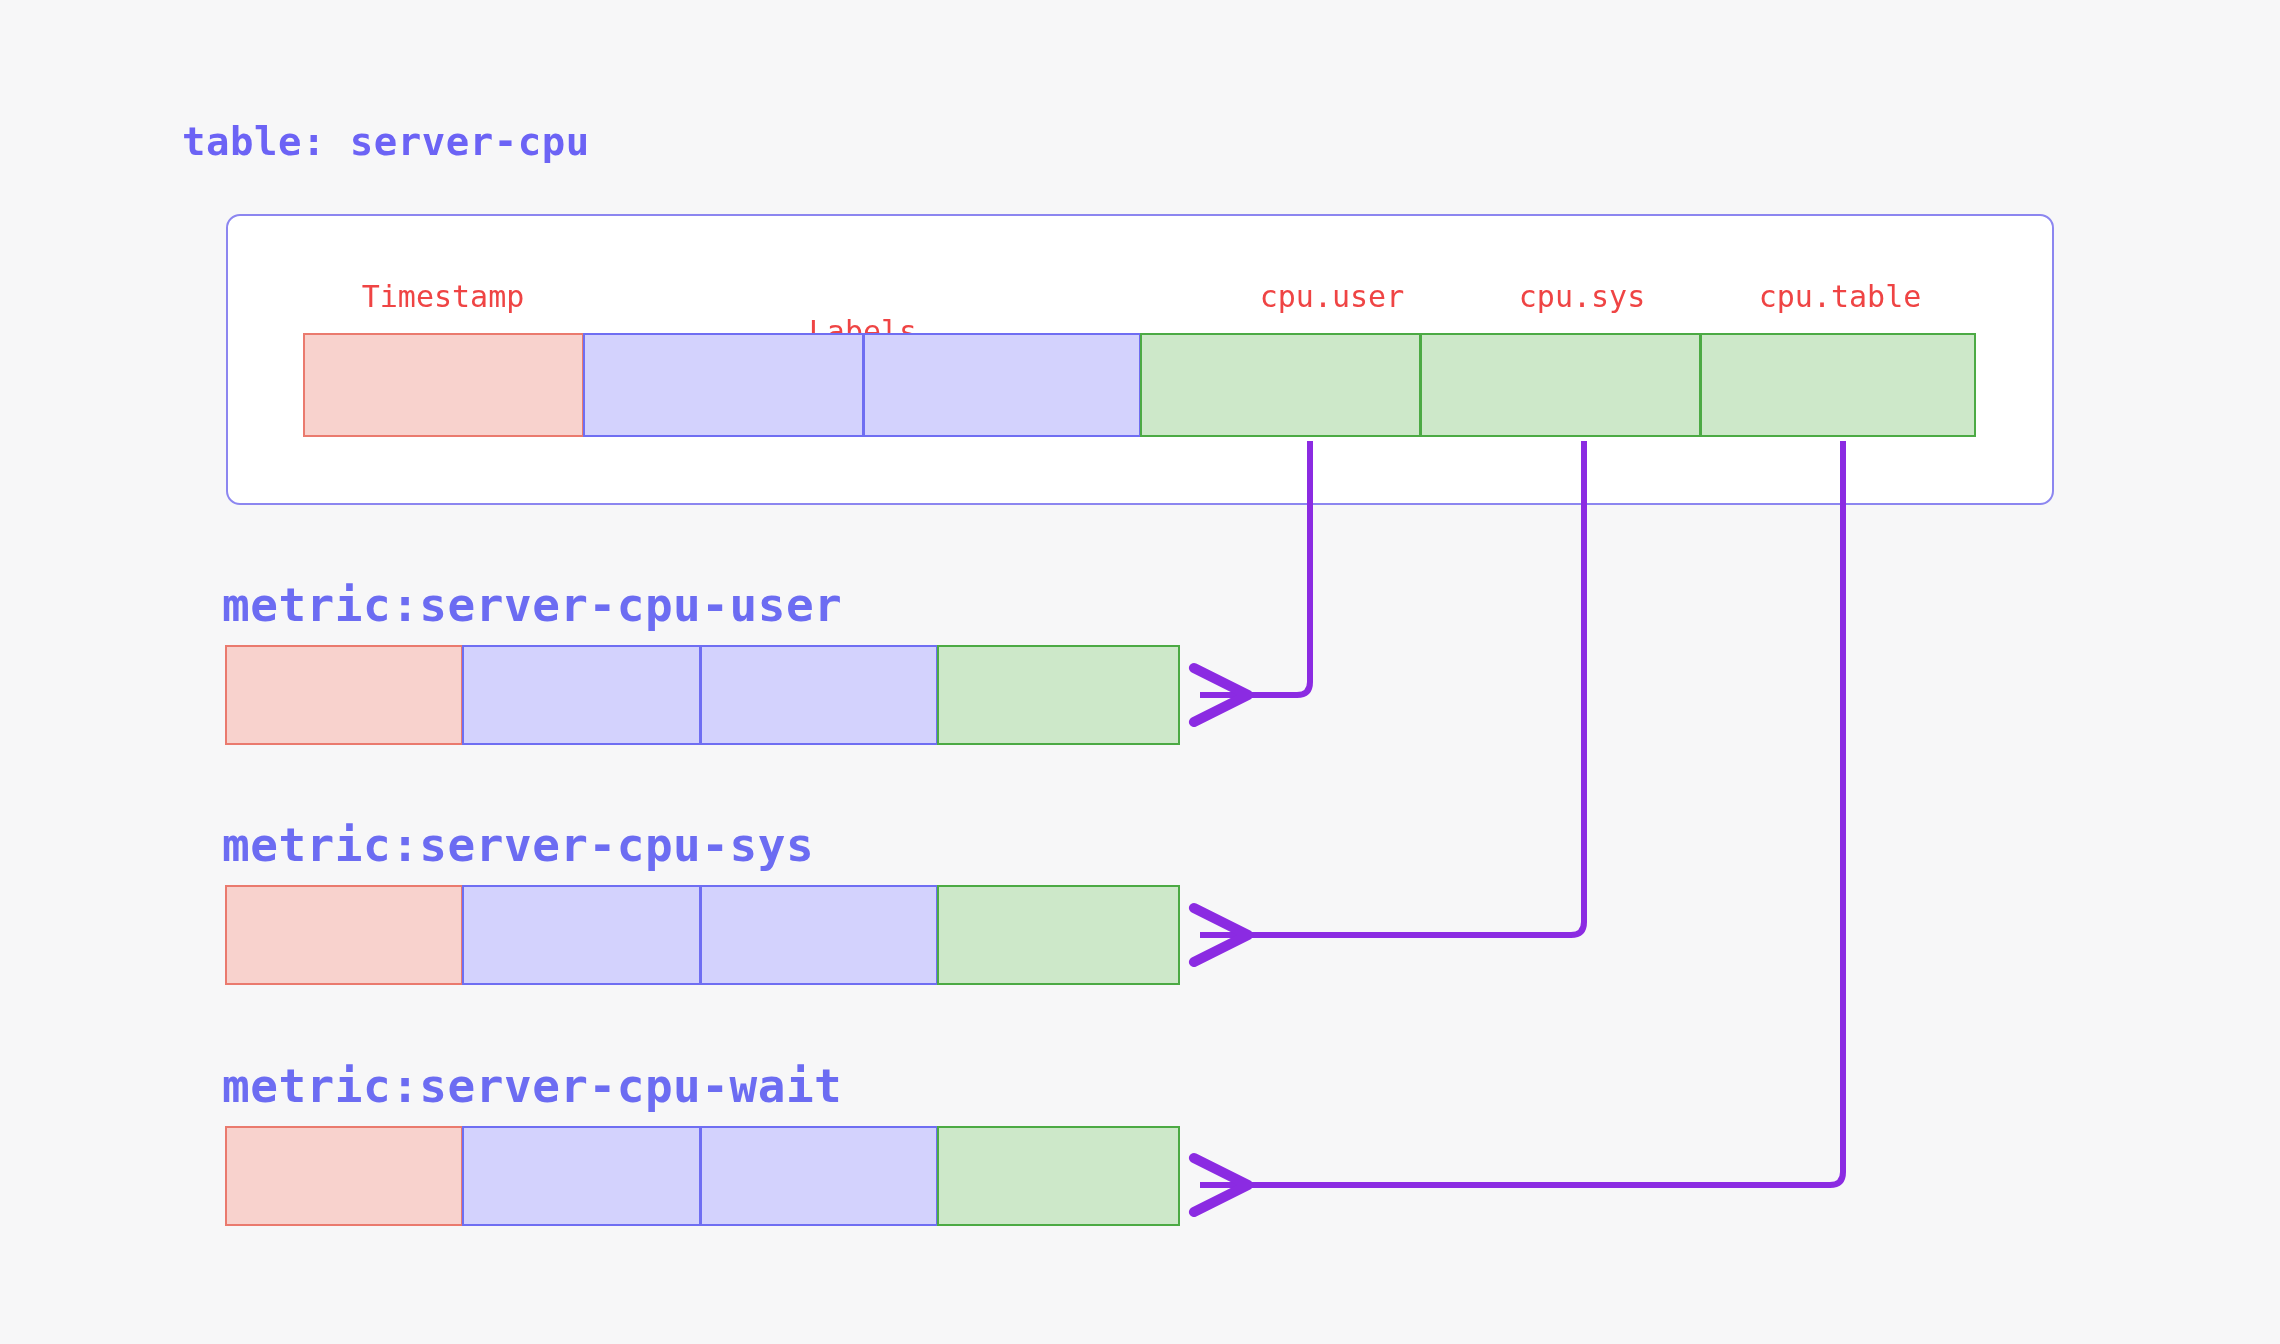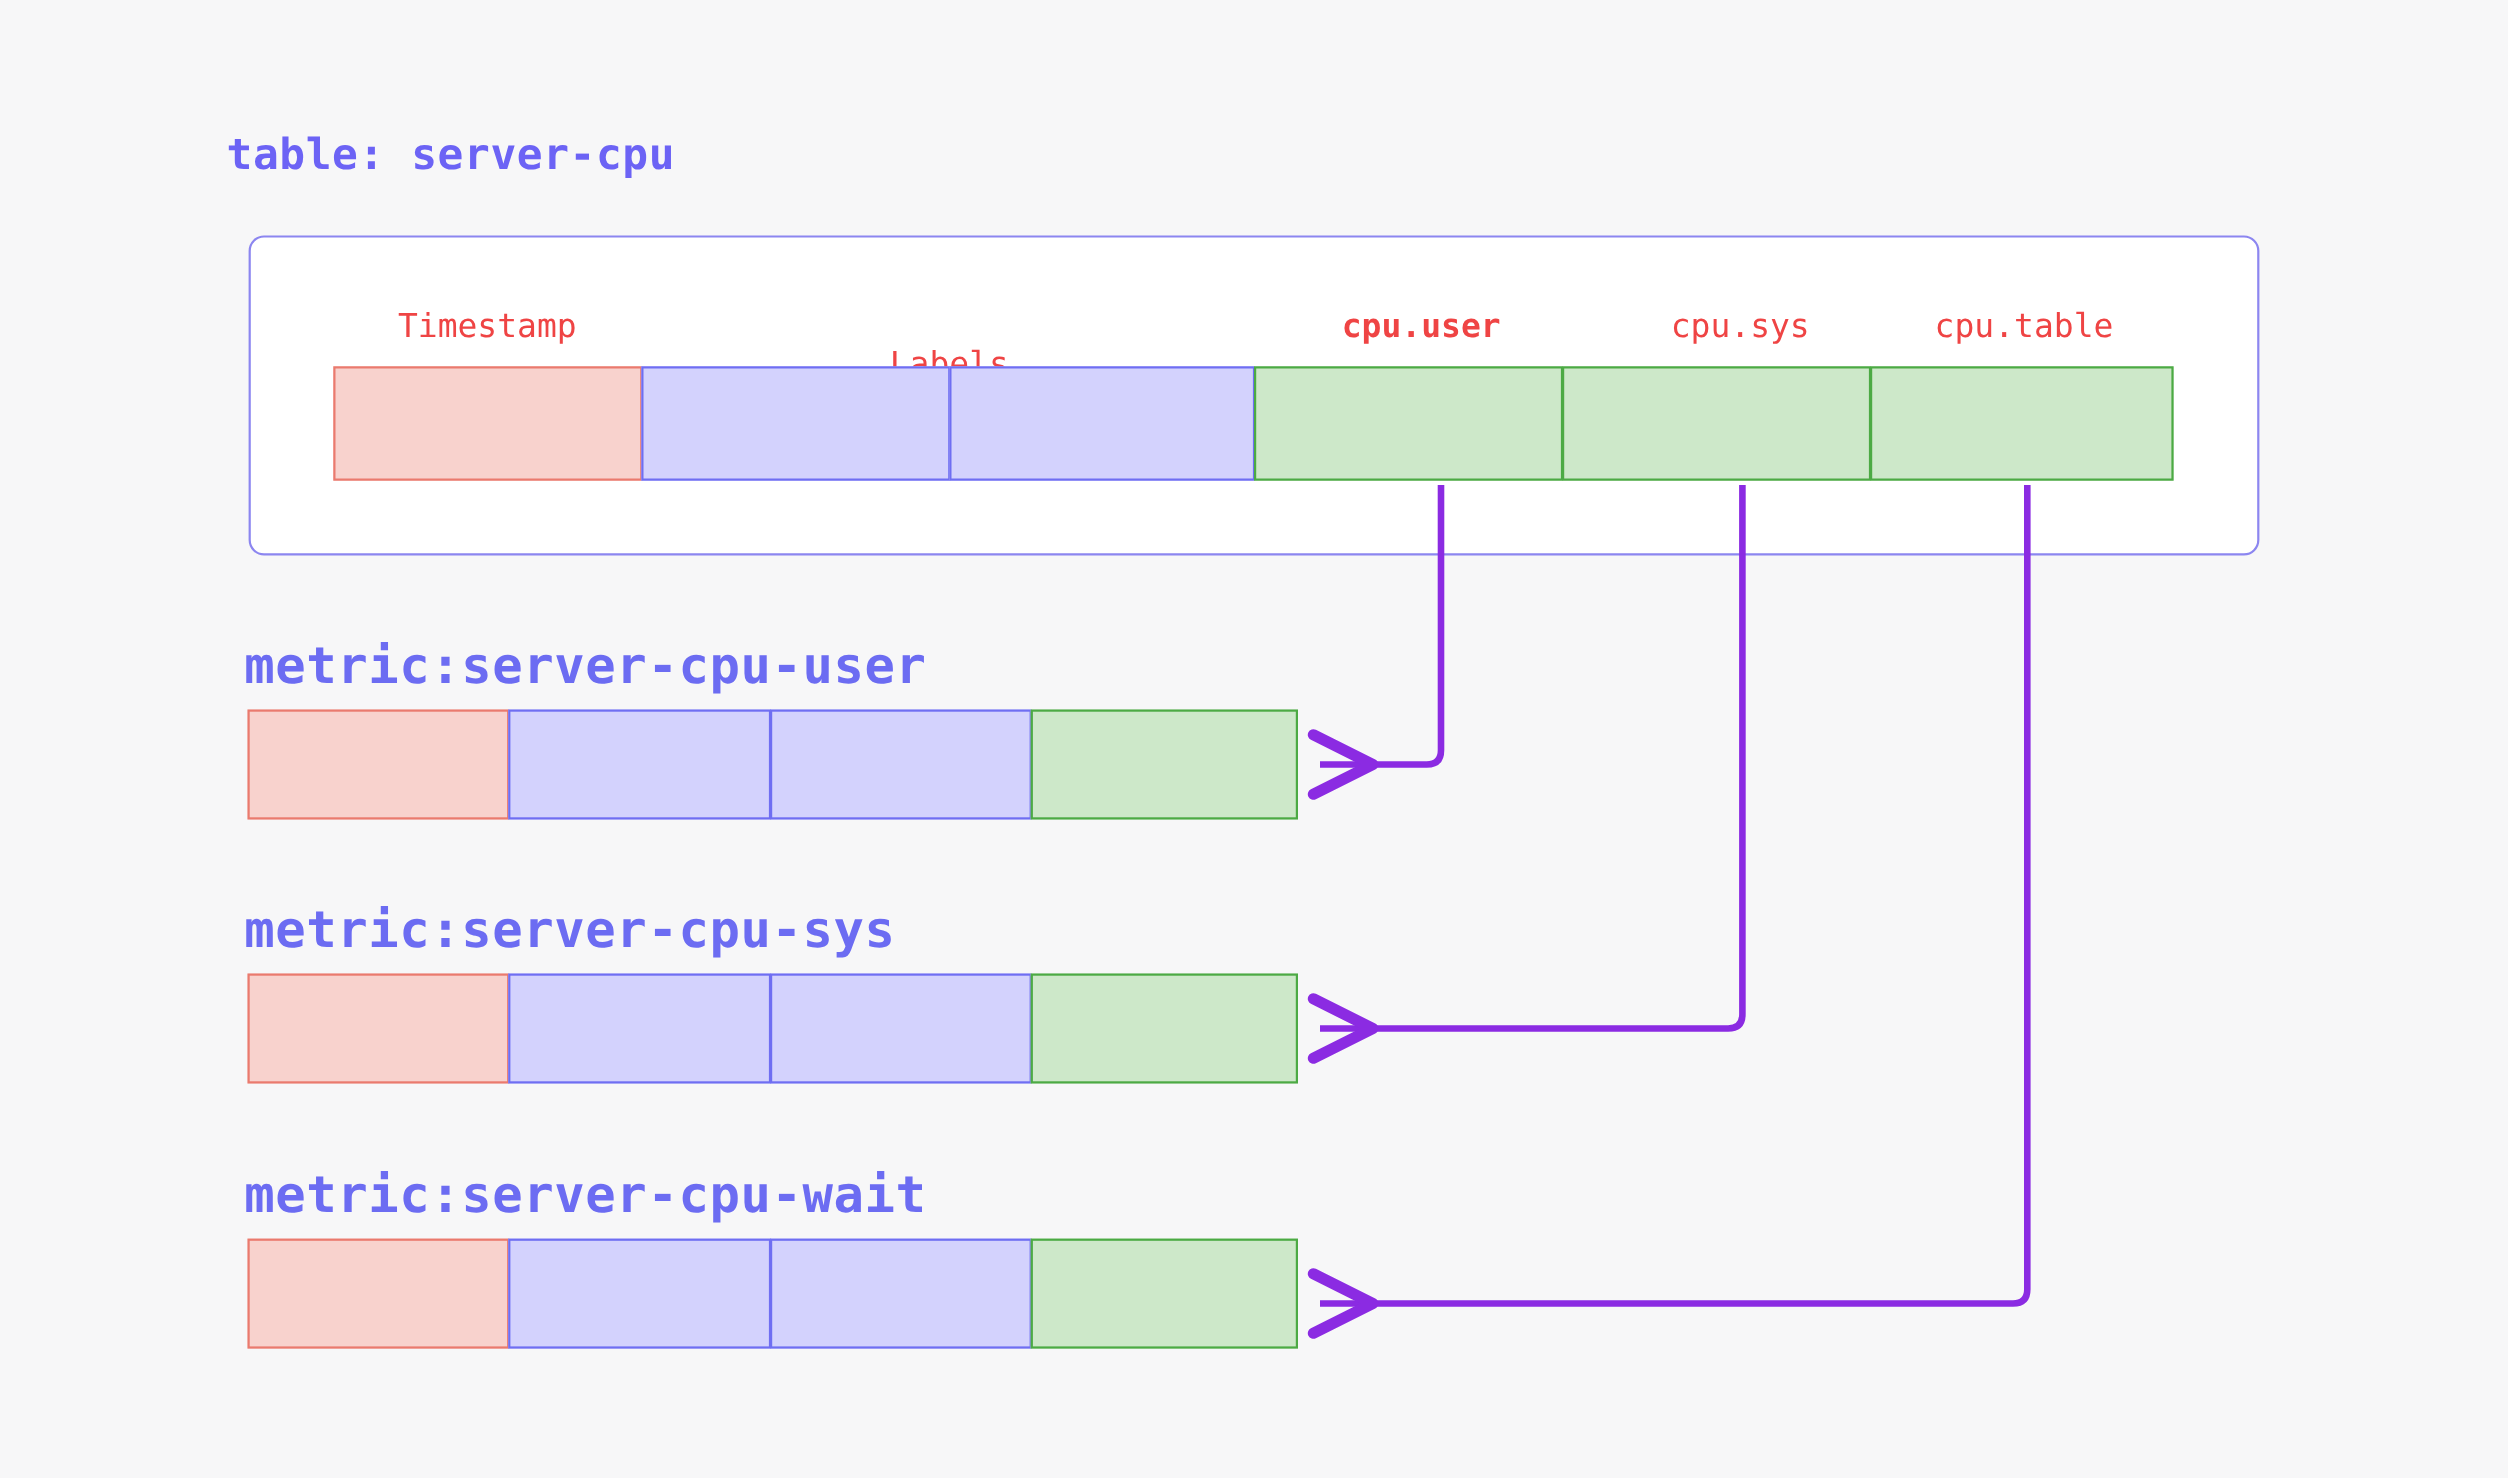--- a/index.html
+++ b/index.html
@@ -25,21 +25,20 @@
   .table-title {
     position: absolute;
     left: 182px;
     top: 119px;
     font-family: "DejaVu Sans Mono", monospace;
     font-size: 39px;
     font-weight: bold;
     color: #6c63f5;
     letter-spacing: 0.5px;
     white-space: pre;
-    margin-left: 24px;
   }
   .metric-title {
     position: absolute;
     left: 222px;
     font-family: "DejaVu Sans Mono", monospace;
     font-size: 46px;
     font-weight: bold;
     color: #6c6cf2;
     letter-spacing: 0.5px;
     white-space: pre;
@@ -101,21 +100,21 @@
 <body>
 
 <div class="stage">
 
   <div class="table-title">table: server-cpu</div>
 
   <div class="table-card"></div>
 
   <div class="col-header" style="left:303px;width:280px;">Timestamp</div>
   <div class="col-header" style="left:723px;width:280px;margin-top:35px;">Labels</div>
-  <div class="col-header" style="left:1152px;width:280px;font-weight:bold;">cpu.user</div>
+  <div class="col-header" style="left:1192px;width:280px;">cpu.user</div>
   <div class="col-header" style="left:1442px;width:280px;">cpu.sys</div>
   <div class="col-header" style="left:1700px;width:280px;">cpu.table</div>
 
   <div class="cell pink" style="left:303px;top:333px;width:281px;height:104px;"></div>
   <div class="cell blue" style="left:583px;top:333px;width:281px;height:104px;"></div>
   <div class="cell blue" style="left:863px;top:333px;width:278px;height:104px;"></div>
   <div class="cell green" style="left:1140px;top:333px;width:281px;height:104px;"></div>
   <div class="cell green" style="left:1420px;top:333px;width:281px;height:104px;"></div>
   <div class="cell green" style="left:1700px;top:333px;width:276px;height:104px;"></div>
 

